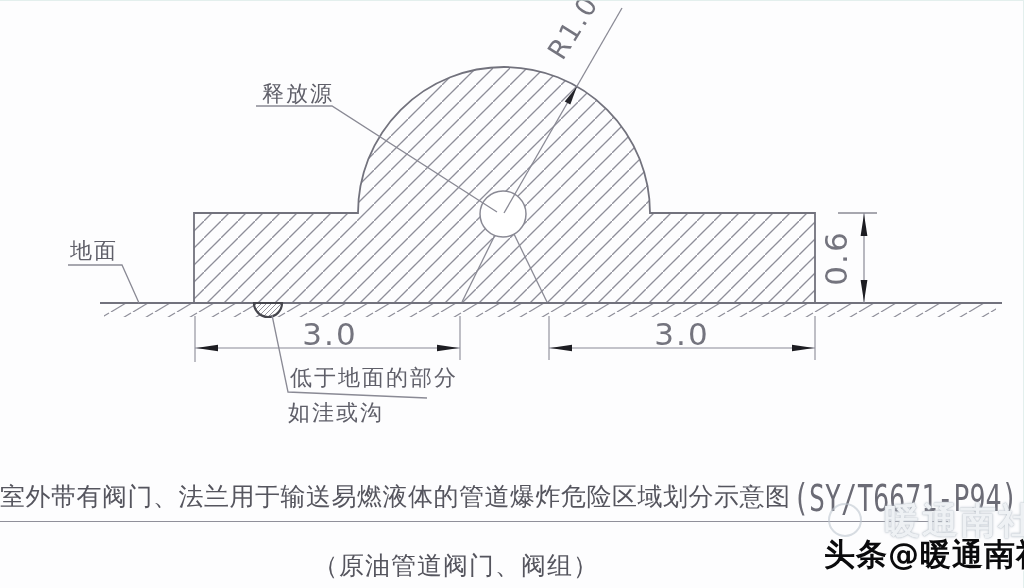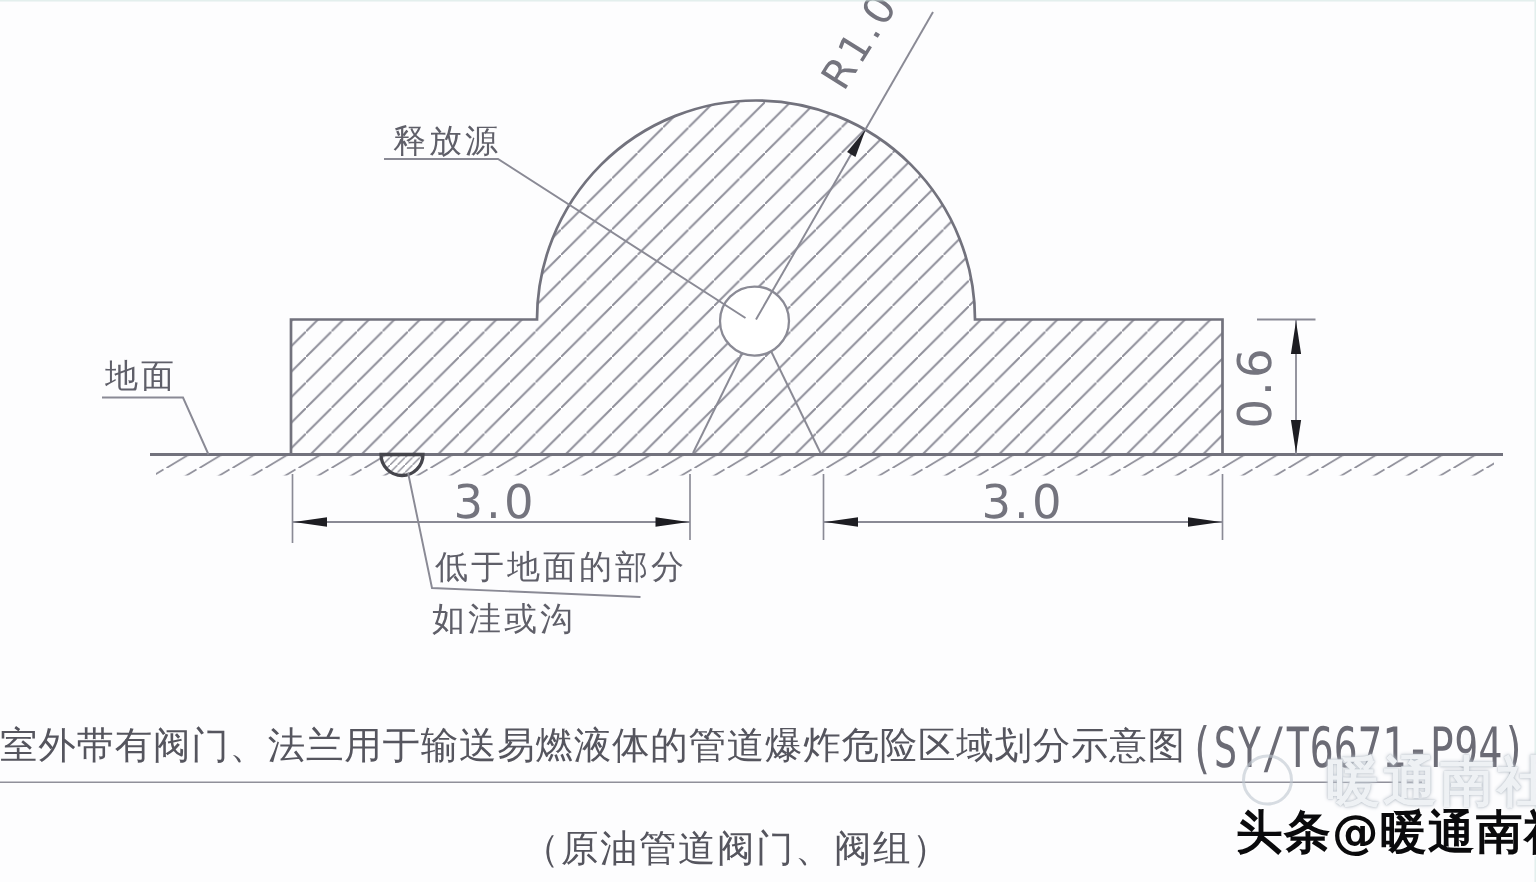--- a/index.html
+++ b/index.html
@@ -16,21 +16,21 @@
     position:absolute;top:477px;left:0;width:1024px;text-align:center;
     white-space:nowrap;color:#55555e;
   }
   .caption1 .cn{font-size:25px;letter-spacing:.5px;vertical-align:6px;margin-top:28px;}
   .caption1 .code{
     display:inline-block;font-family:"DejaVu Sans Mono","Liberation Mono",monospace;
     font-size:37px;color:#6b6b75;transform:scaleX(.72);transform-origin:0 60%;
     vertical-align:0px;letter-spacing:0;margin-left:2px;
   }
   .rule{position:absolute;top:521px;left:0;width:948px;border-top:1.5px solid #90909a;}
-  .caption2{position:absolute;top:549px;left:313px;font-size:25px;letter-spacing:1px;color:#55555e;white-space:nowrap;margin-left:35px;}
+  .caption2{position:absolute;top:549px;left:313px;font-size:25px;letter-spacing:1px;color:#55555e;white-space:nowrap;}
   .wm-ghost{
     position:absolute;top:497px;left:884px;font-size:36px;font-weight:bold;letter-spacing:2px;
     color:#eef1f4;text-shadow:0 0 1px #aeb6bf,0 0 3px #c3cad2;white-space:nowrap;
   }
   .wm-ghost-circle{
     position:absolute;top:503px;left:828px;width:30px;height:30px;border-radius:50%;
     border:2px solid rgba(190,198,206,.6);
   }
   .wm-main{
     position:absolute;top:534px;left:824px;font-size:31px;font-weight:bold;letter-spacing:1px;

